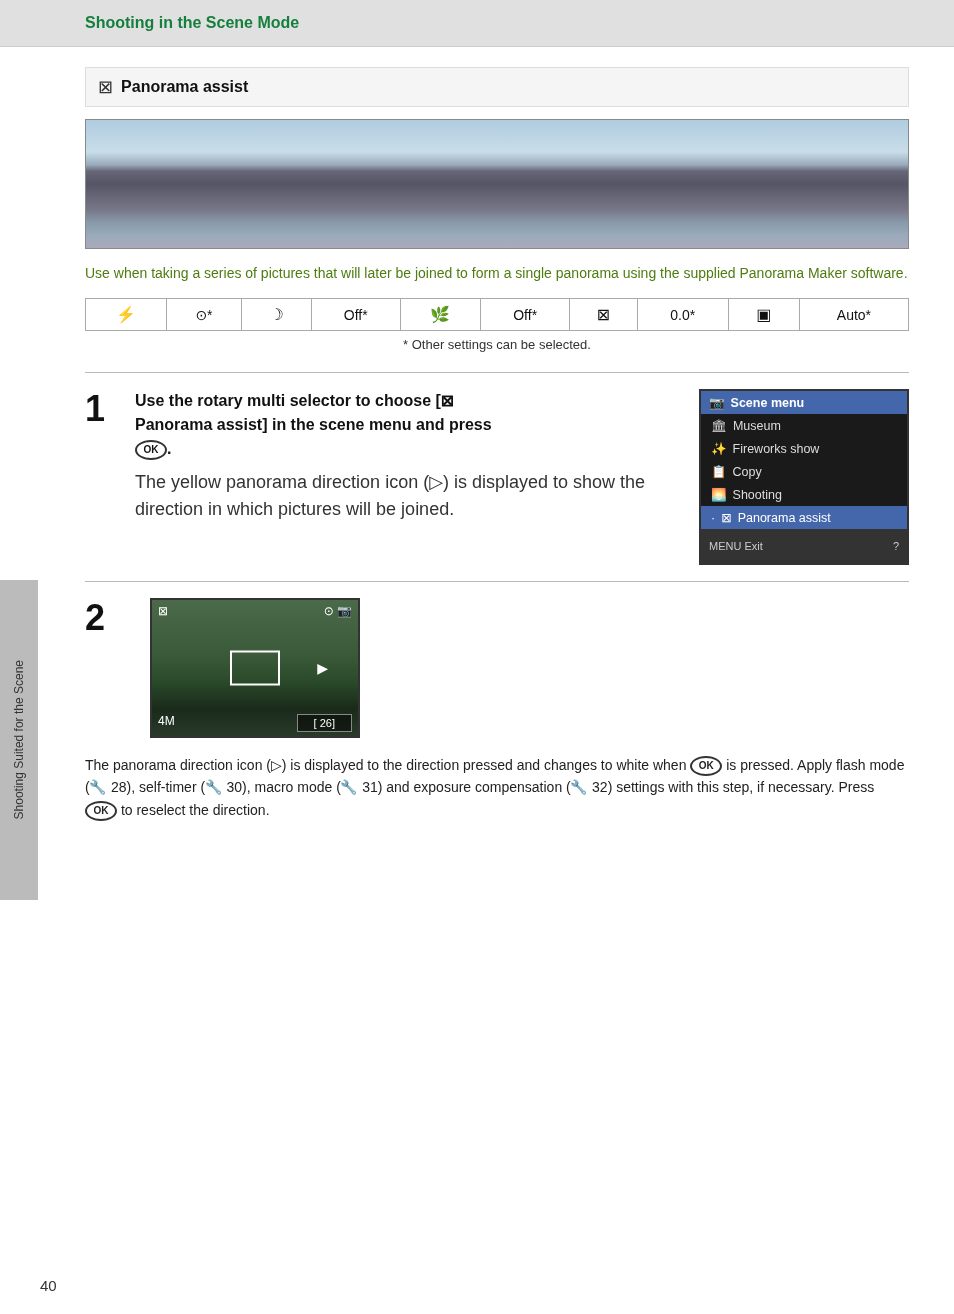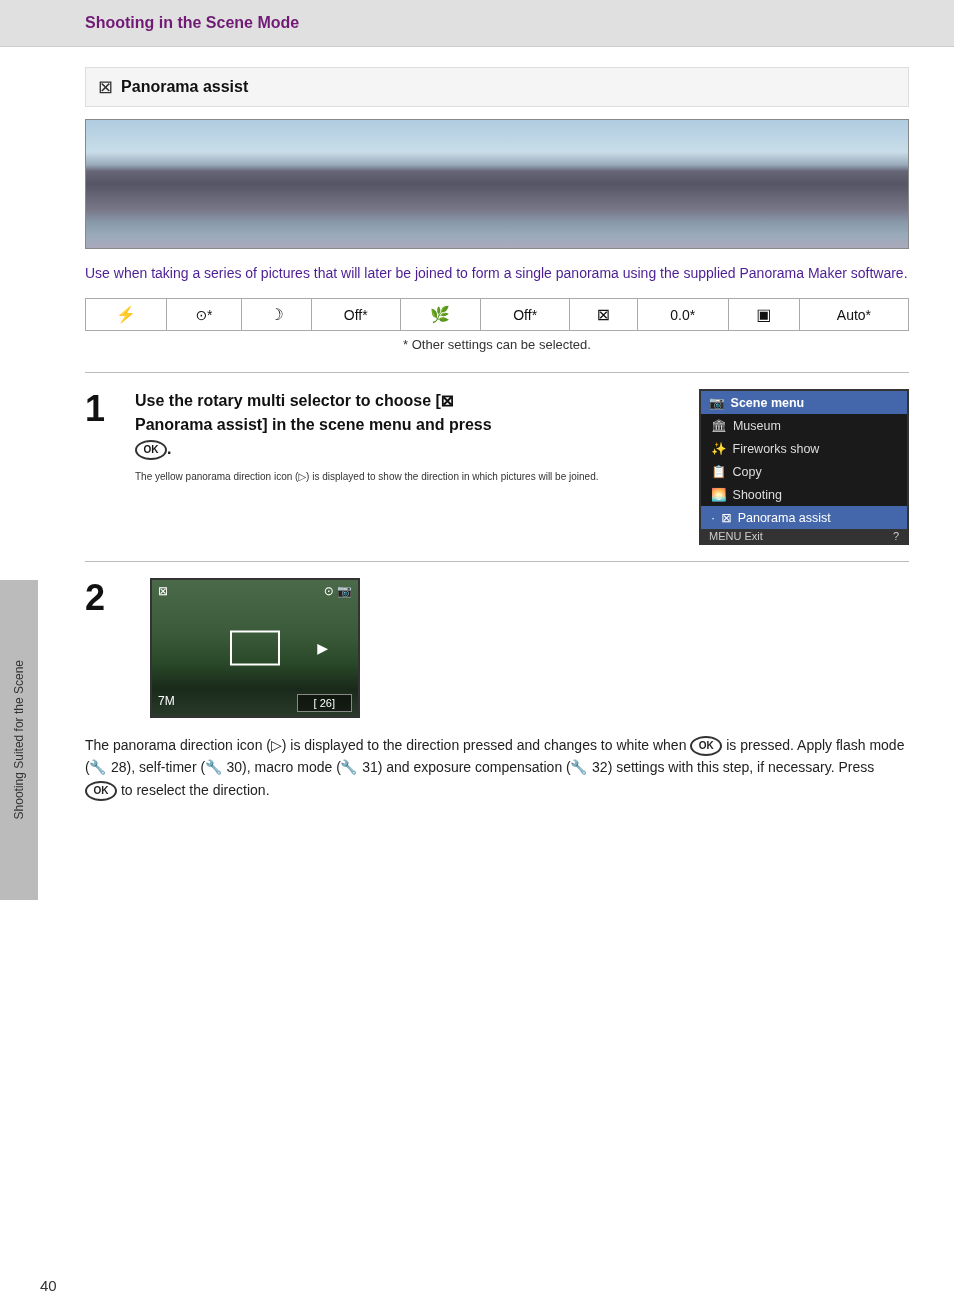--- a/index.html
+++ b/index.html
@@ -15,21 +15,21 @@
 
     
     .header-bar {
       background: #e0e0e0;
       padding: 14px 40px 14px 85px;
       border-bottom: 1px solid #ccc;
     }
     .header-title {
       font-size: 16px;
       font-weight: bold;
-      color: #701a75;
+      color: #15803d;
       margin-top: 47px;
     }
 
     
     .side-tab {
       position: absolute;
       left: 0;
       top: 580px;
       width: 38px;
       height: 320px;
@@ -83,21 +83,21 @@
     .panorama-image-inner {
       width: 100%;
       height: 100%;
       background: 
         linear-gradient(180deg, #b0cce0 0%, #c8dde8 25%, #9ab 35%, #667 40%, #556 50%, #667 60%, #778 70%, #89a 80%, #9ab 90%, #aab 100%);
     }
 
     
     .description-text {
       font-size: 14px;
-      color: #4c1d95;
+      color: #4d7c0f;
       margin-bottom: 14px;
       line-height: 1.5;
     }
 
     
     .settings-bar {
       border: 1px solid #aaa;
       border-collapse: collapse;
       width: 100%;
       margin-bottom: 6px;
@@ -152,21 +152,21 @@
     .step-content {
       flex: 1;
     }
     .step-text {
       font-size: 16px;
       font-weight: bold;
       line-height: 1.5;
       margin-bottom: 8px;
     }
     .step-subtext {
-      font-size: 10px;
+      font-size: 18px;
       color: #333;
       line-height: 1.5;
     }
     .step-image {
       min-width: 210px;
       max-width: 210px;
       margin-left: 15px;
     }
 
     
@@ -193,21 +193,21 @@
       gap: 6px;
       color: #ddd;
     }
     .scene-menu-item.selected {
       background: #4466aa;
       color: #fff;
     }
     .scene-menu-footer {
       background: #333;
       color: #ccc;
-      padding: 1px 8px;
+      padding: 11px 8px;
       display: flex;
       justify-content: space-between;
       font-size: 11px;
     }
 
     
     .camera-preview-box {
       border: 2px solid #333;
       background: #2a3a2a;
       width: 210px;
@@ -396,21 +396,21 @@
 
       <div class="camera-preview-box">
         <div class="camera-preview-inner">
           <div class="camera-preview-top-icons">
             <span>⊠</span>
             <span>⊙ 📷</span>
           </div>
           <div class="camera-preview-center"></div>
           <div class="camera-preview-arrow">▶</div>
           <div class="camera-preview-bottom">
-            <span>7M</span>
+            <span>4M</span>
             <span class="camera-preview-bottom-right">[ 26]</span>
           </div>
         </div>
       </div>
     </div>
   </div>
 
   <p class="body-text" style="margin-top: 0;">
     The panorama direction icon (▷) is displayed to the direction pressed and changes to white when <span class="ok-btn">OK</span> is pressed. Apply flash mode (<strong>🔧</strong> 28), self-timer (<strong>🔧</strong> 30), macro mode (<strong>🔧</strong> 31) and exposure compensation (<strong>🔧</strong> 32) settings with this step, if necessary. Press <span class="ok-btn">OK</span> to reselect the direction.
   </p>

